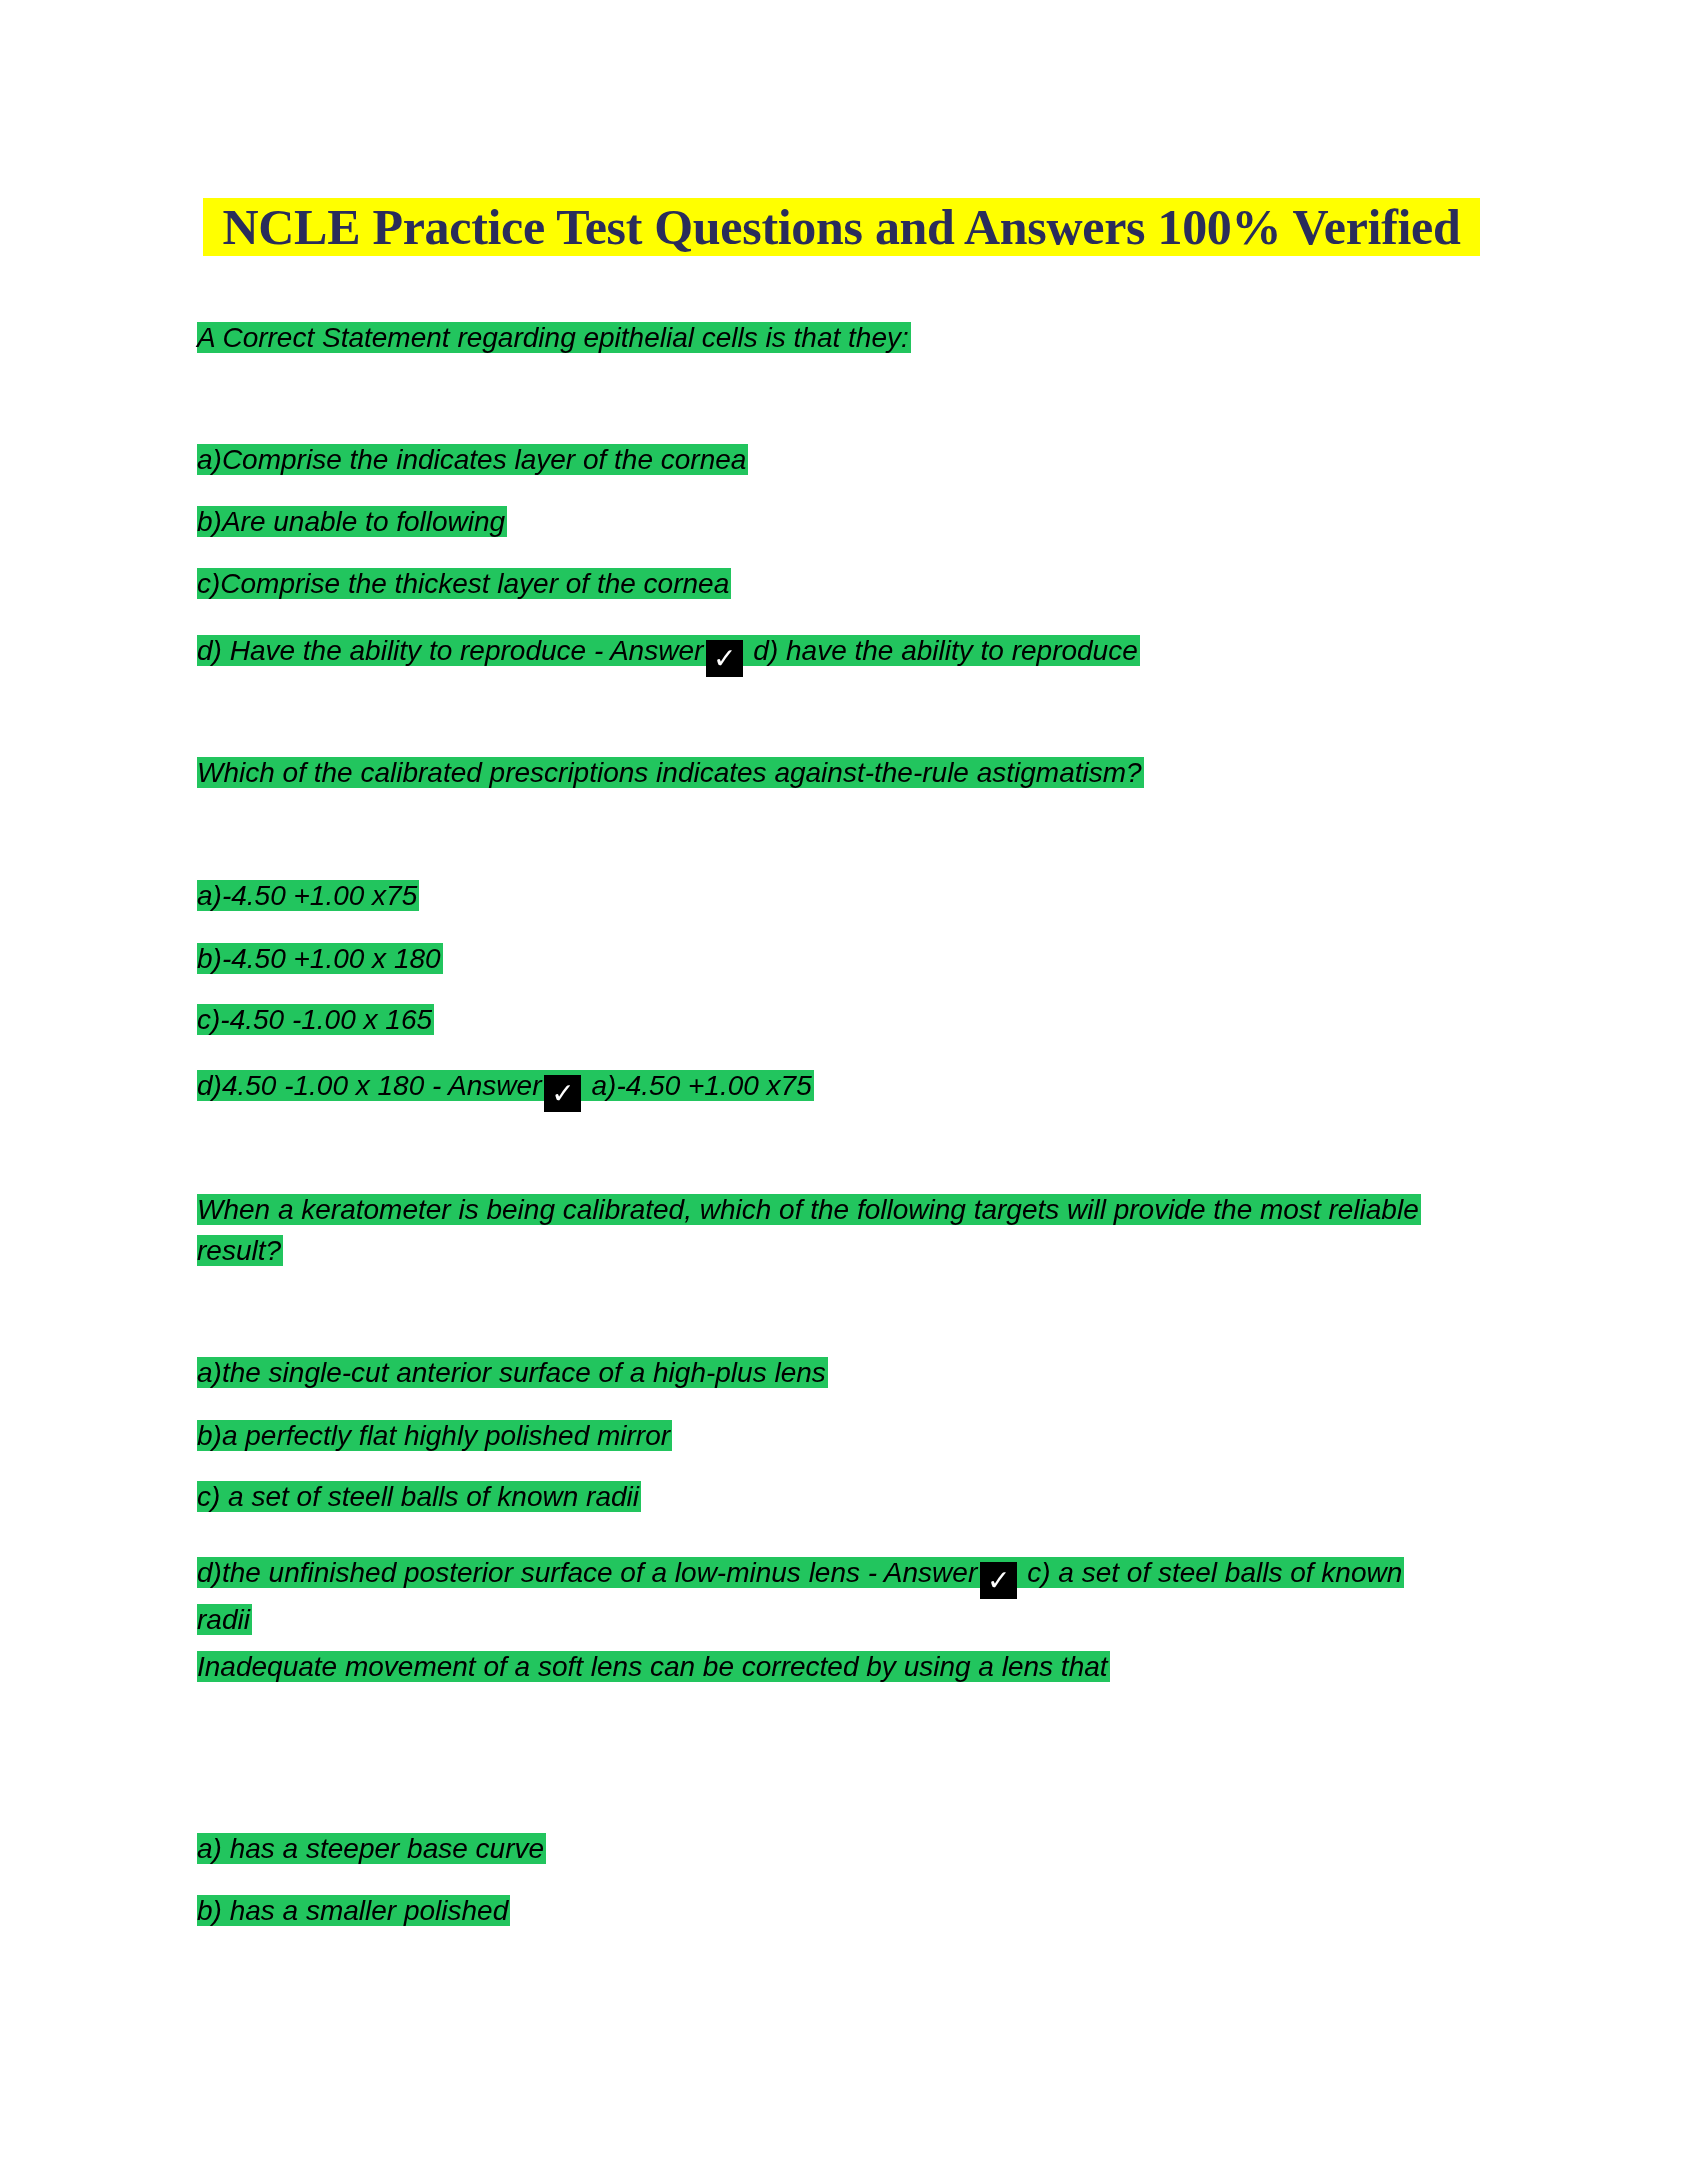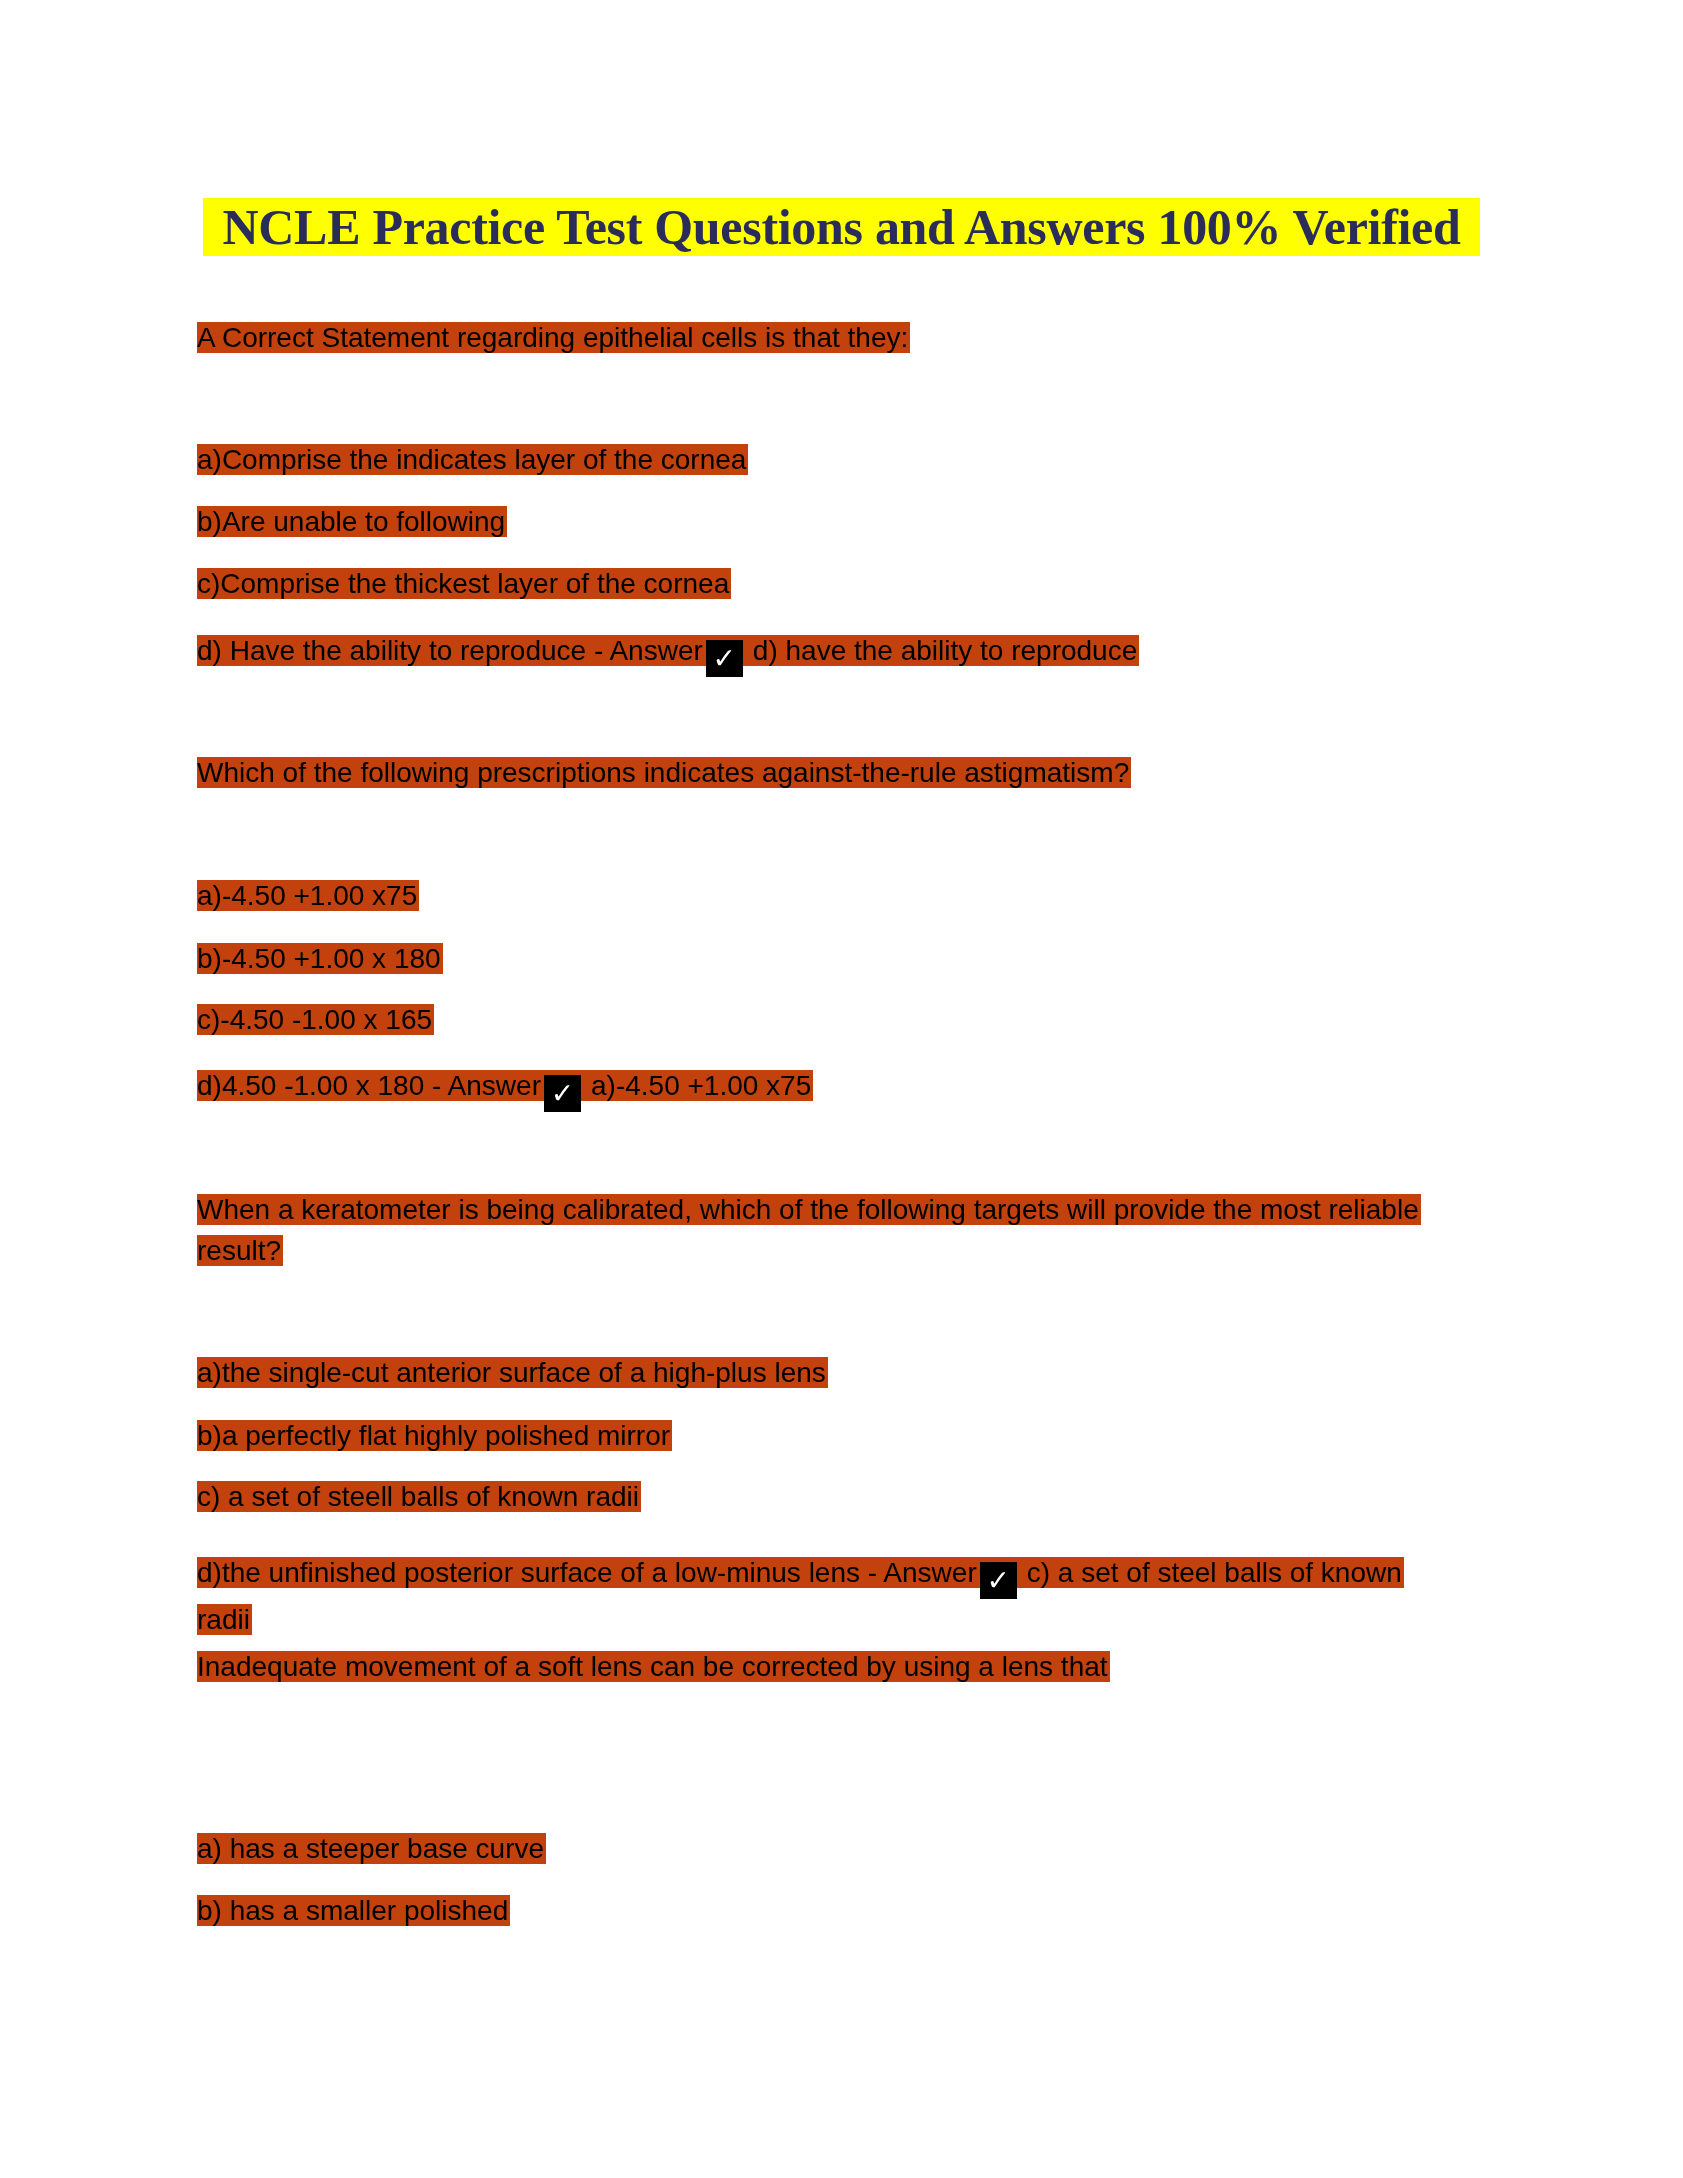--- a/index.html
+++ b/index.html
@@ -10,41 +10,41 @@
     font-family: "Liberation Serif", "DejaVu Serif", serif; font-weight: bold;
     font-size: 50px; line-height: 58px; text-align: center; white-space: nowrap;
     letter-spacing: -0.3px;
   }
   .line {
     position: absolute; left: 197px;
     font-family: "Liberation Sans", "DejaVu Sans", sans-serif;
     font-size: 28px; line-height: 41px; color: #000;
     white-space: nowrap;
   }
-  .hl { background: #c2410c; display: inline; box-decoration-break: clone; -webkit-box-decoration-break: clone; padding: 0 2px 0 0; }
+  .hl { background: #22c55e; display: inline; box-decoration-break: clone; -webkit-box-decoration-break: clone; padding: 0 2px 0 0; font-style: italic; }
   .wrap { white-space: normal; width: 1228px; }
   .check {
     display: inline-block; width: 37px; height: 37px; background: #000; color: #fff;
     vertical-align: -8px; text-align: center; line-height: 37px; font-size: 28px;
     margin: 0 10px 0 3px;
     font-family: "DejaVu Sans", sans-serif;
   }
 </style>
 </head>
 <body>
 
 <div class="title">NCLE Practice Test Questions and Answers 100% Verified</div>
 
 <div class="line" style="top:317px"><span class="hl">A Correct Statement regarding epithelial cells is that they:</span></div>
 <div class="line" style="top:439px"><span class="hl">a)Comprise the indicates layer of the cornea</span></div>
 <div class="line" style="top:501px"><span class="hl">b)Are unable to following</span></div>
 <div class="line" style="top:563px"><span class="hl">c)Comprise the thickest layer of the cornea</span></div>
 <div class="line" style="top:630px"><span class="hl"><span>d) Have the ability to reproduce - Answer</span><span class="check">✓</span><span>d) have the ability to reproduce</span></span></div>
 
-<div class="line" style="top:752px"><span class="hl">Which of the following prescriptions indicates against-the-rule astigmatism?</span></div>
+<div class="line" style="top:752px"><span class="hl">Which of the calibrated prescriptions indicates against-the-rule astigmatism?</span></div>
 <div class="line" style="top:875px"><span class="hl">a)-4.50 +1.00 x75</span></div>
 <div class="line" style="top:938px"><span class="hl">b)-4.50 +1.00 x 180</span></div>
 <div class="line" style="top:999px"><span class="hl">c)-4.50 -1.00 x 165</span></div>
 <div class="line" style="top:1065px"><span class="hl"><span>d)4.50 -1.00 x 180 - Answer</span><span class="check">✓</span><span>a)-4.50 +1.00 x75</span></span></div>
 
 <div class="line wrap" style="top:1189px"><span class="hl">When a keratometer is being calibrated, which of the following targets will provide the most reliable result?</span></div>
 <div class="line" style="top:1352px"><span class="hl">a)the single-cut anterior surface of a high-plus lens</span></div>
 <div class="line" style="top:1415px"><span class="hl">b)a perfectly flat highly polished mirror</span></div>
 <div class="line" style="top:1476px"><span class="hl">c) a set of steell balls of known radii</span></div>
 <div class="line wrap" style="top:1552px"><span class="hl"><span>d)the unfinished posterior surface of a low-minus lens - Answer</span><span class="check">✓</span><span>c) a set of steel balls of known radii</span></span></div>

